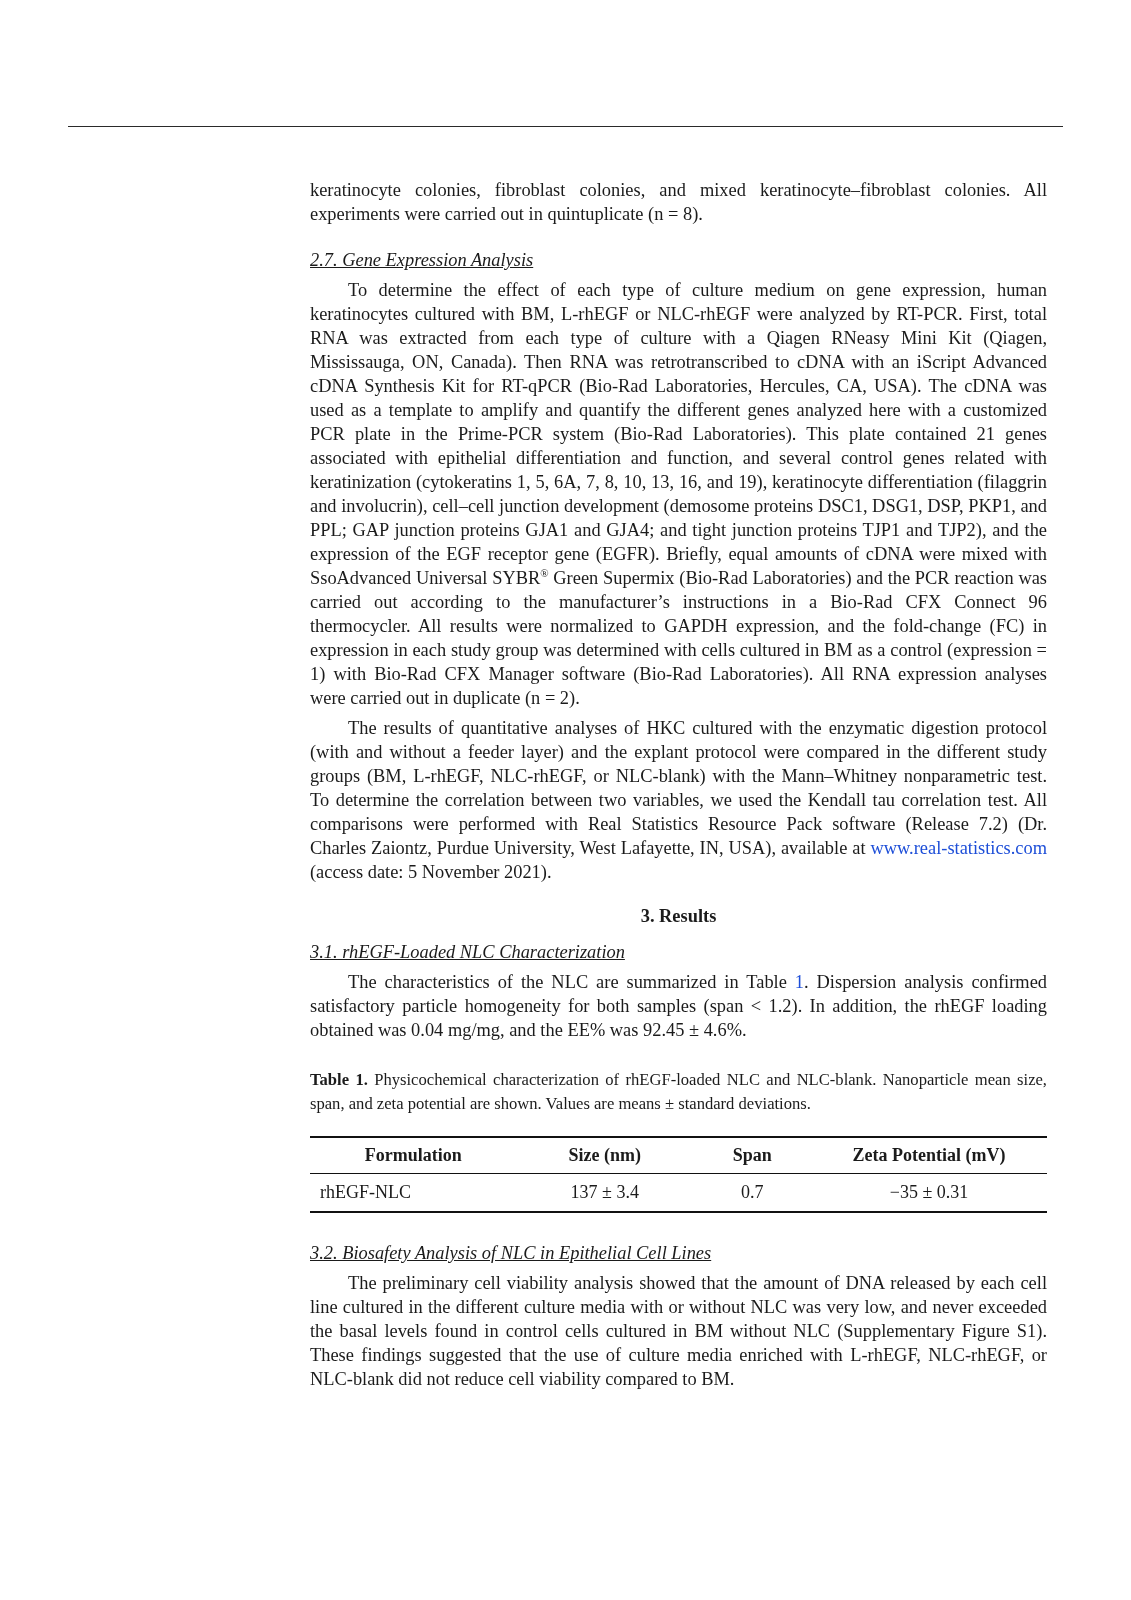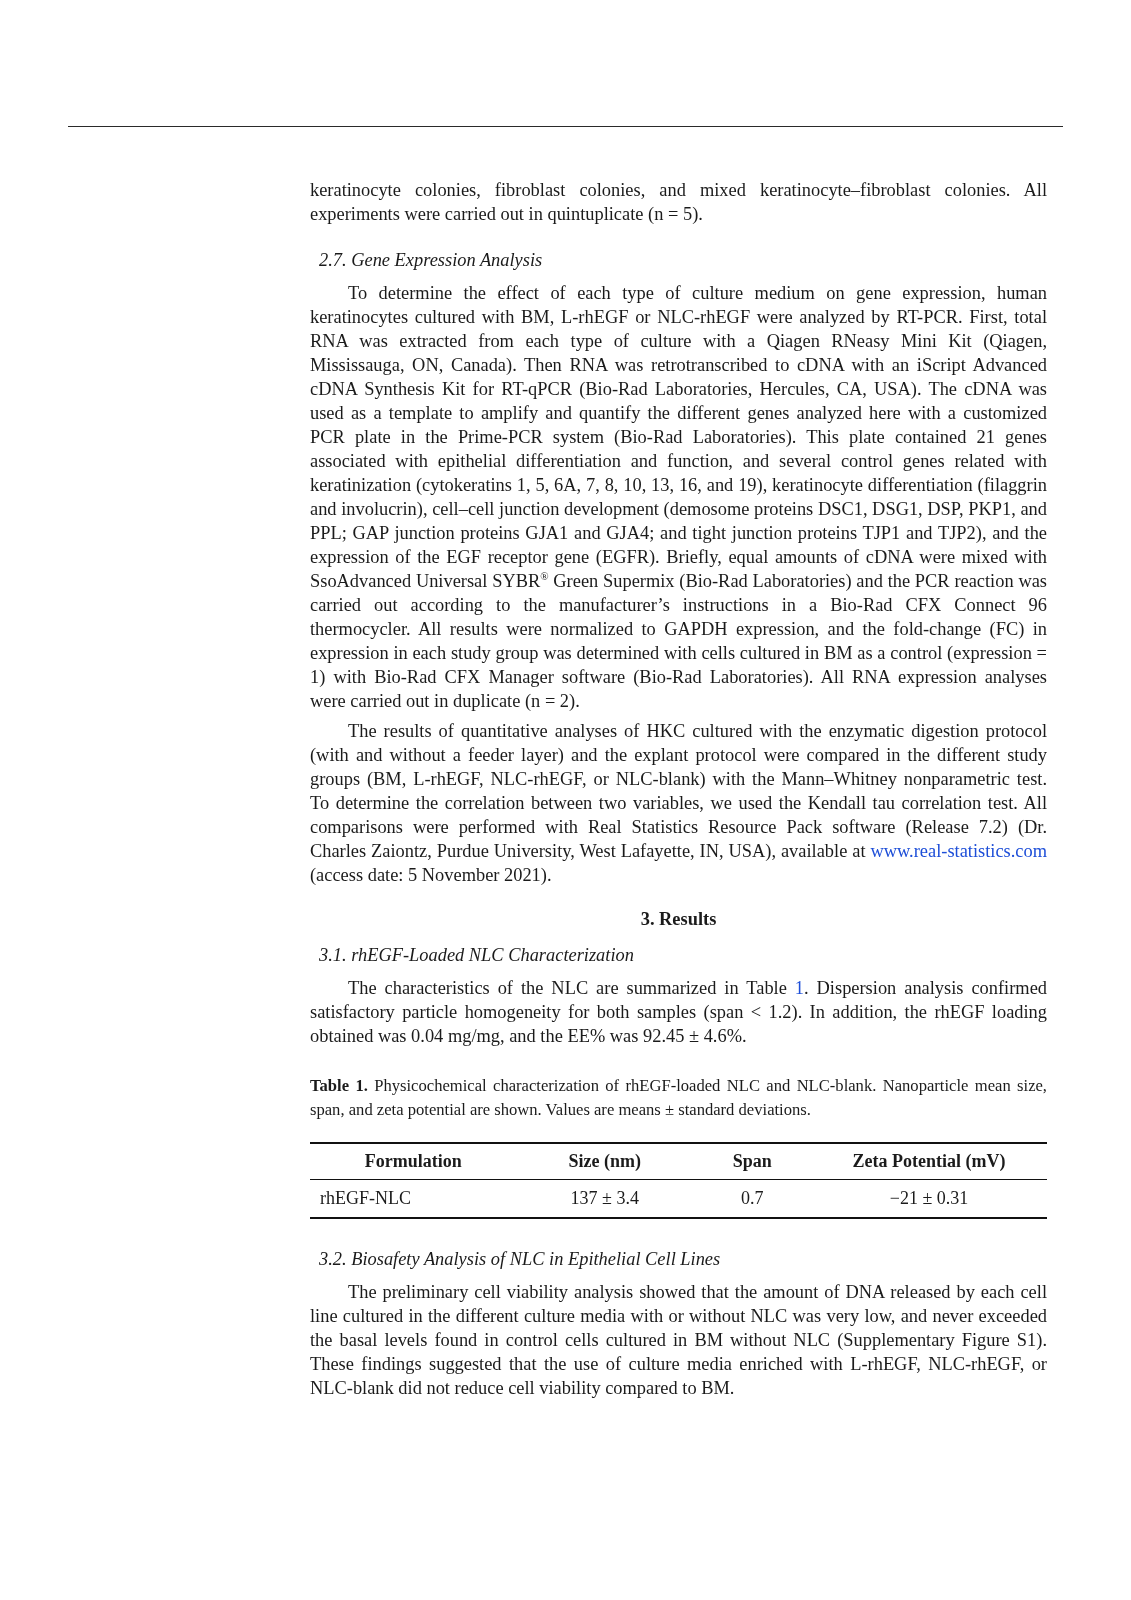--- a/index.html
+++ b/index.html
@@ -45,21 +45,22 @@
     line-height: 24px;
     text-align: justify;
   }
   p { margin: 0; }
   .para { text-indent: 38px; }
   .no-indent { text-indent: 0; }
   .section-heading {
     font-style: italic;
     font-size: 18.4px;
     text-align: left;
-    margin: 9px;
+    margin: 0;
+    text-decoration: underline;
   }
   .major-heading {
     font-weight: bold;
     font-style: normal;
     font-size: 18.4px;
     text-align: center;
     margin: 12px;
   }
   .mt-intro   { margin-top: 0; }
   .mt-h27     { margin-top: 22px; }
@@ -106,21 +107,21 @@
 </style>
 </head>
 <body>
 
 <div class="page">
 
   <div class="header-rule"></div>
 
   <div class="main-col">
 
-    <p class="para no-indent mt-intro">keratinocyte colonies, fibroblast colonies, and mixed keratinocyte–fibroblast colonies. All experiments were carried out in quintuplicate (n = 5).</p>
+    <p class="para no-indent mt-intro">keratinocyte colonies, fibroblast colonies, and mixed keratinocyte–fibroblast colonies. All experiments were carried out in quintuplicate (n = 8).</p>
 
     <p class="section-heading mt-h27">2.7. Gene Expression Analysis</p>
 
     <p class="para mt-p"><span>To determine the effect of each type of culture medium on gene expression, human keratinocytes cultured with BM, L-rhEGF or NLC-rhEGF were analyzed by RT-PCR. First, total RNA was extracted from each type of culture with a Qiagen RNeasy Mini Kit (Qiagen, Mississauga, ON, Canada). Then RNA was retrotranscribed to cDNA with an iScript Advanced cDNA Synthesis Kit for RT-qPCR (Bio-Rad Laboratories, Hercules, CA, USA). The cDNA was used as a template to amplify and quantify the different genes analyzed here with a customized PCR plate in the Prime-PCR system (Bio-Rad Laboratories). This plate contained 21 genes associated with epithelial differentiation and function, and several control genes related with keratinization (cytokeratins 1, 5, 6A, 7, 8, 10, 13, 16, and 19), keratinocyte differentiation (filaggrin and involucrin), cell–cell junction development (demosome proteins DSC1, DSG1, DSP, PKP1, and PPL; GAP junction proteins GJA1 and GJA4; and tight junction proteins TJP1 and TJP2), and the expression of the EGF receptor gene (EGFR). Briefly, equal amounts of cDNA were mixed with SsoAdvanced Universal SYBR</span><sup class="reg">®</sup><span> Green Supermix (Bio-Rad Laboratories) and the PCR reaction was carried out according to the manufacturer’s instructions in a Bio-Rad CFX Connect 96 thermocycler. All results were normalized to GAPDH expression, and the fold-change (FC) in expression in each study group was determined with cells cultured in BM as a control (expression = 1) with Bio-Rad CFX Manager software (Bio-Rad Laboratories). All RNA expression analyses were carried out in duplicate (n = 2).</span></p>
 
 
     <p class="para mt-p"><span>The results of quantitative analyses of HKC cultured with the enzymatic digestion protocol (with and without a feeder layer) and the explant protocol were compared in the different study groups (BM, L-rhEGF, NLC-rhEGF, or NLC-blank) with the Mann–Whitney nonparametric test. To determine the correlation between two variables, we used the Kendall tau correlation test. All comparisons were performed with Real Statistics Resource Pack software (Release 7.2) (Dr. Charles Zaiontz, Purdue University, West Lafayette, IN, USA), available at </span><a class="doc-link">www.real-statistics.com</a><span> (access date: 5 November 2021).</span></p>
 
     <p class="major-heading mt-h3">3. Results</p>
 
@@ -143,21 +144,21 @@
           <th>Size (nm)</th>
           <th>Span</th>
           <th>Zeta Potential (mV)</th>
         </tr>
       </thead>
       <tbody>
         <tr class="row-1">
           <td class="cell-left">rhEGF-NLC</td>
           <td>137 ± 3.4</td>
           <td>0.7</td>
-          <td>−21 ± 0.31</td>
+          <td>−35 ± 0.31</td>
         </tr>
       </tbody>
     </table>
 
     <p class="section-heading mt-h32">3.2. Biosafety Analysis of NLC in Epithelial Cell Lines</p>
 
     <p class="para mt-p">The preliminary cell viability analysis showed that the amount of DNA released by each cell line cultured in the different culture media with or without NLC was very low, and never exceeded the basal levels found in control cells cultured in BM without NLC (Supplementary Figure S1). These findings suggested that the use of culture media enriched with L-rhEGF, NLC-rhEGF, or NLC-blank did not reduce cell viability compared to BM.</p>
 
   </div>
 </div>

